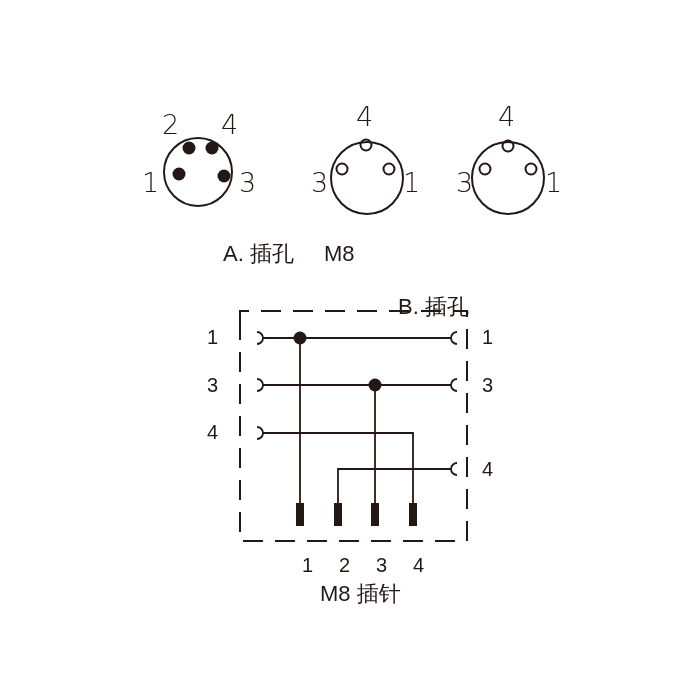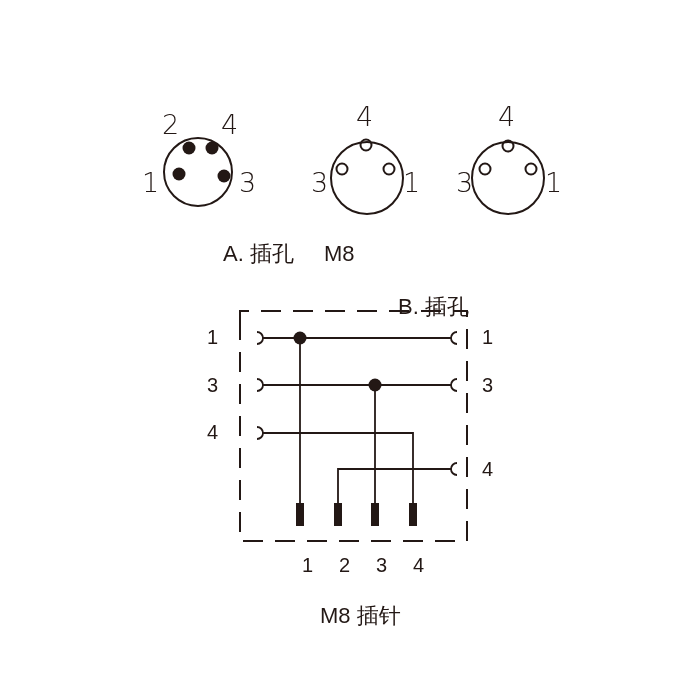--- a/index.html
+++ b/index.html
@@ -102,13 +102,13 @@
 
 <span class="lbl" style="left:482px; top:327px; font-size:20px;">1</span>
 <span class="lbl" style="left:482px; top:375px; font-size:20px;">3</span>
 <span class="lbl" style="left:482px; top:459px; font-size:20px;">4</span>
 
 <span class="lbl" style="left:302px; top:555px; font-size:20px;">1</span>
 <span class="lbl" style="left:339px; top:555px; font-size:20px;">2</span>
 <span class="lbl" style="left:376px; top:555px; font-size:20px;">3</span>
 <span class="lbl" style="left:413px; top:555px; font-size:20px;">4</span>
 
-<span class="caption" style="left:320px; top:605px;">M8 插针</span>
+<span class="caption" style="left:320px; top:583px;">M8 插针</span>
 
 </body></html>

